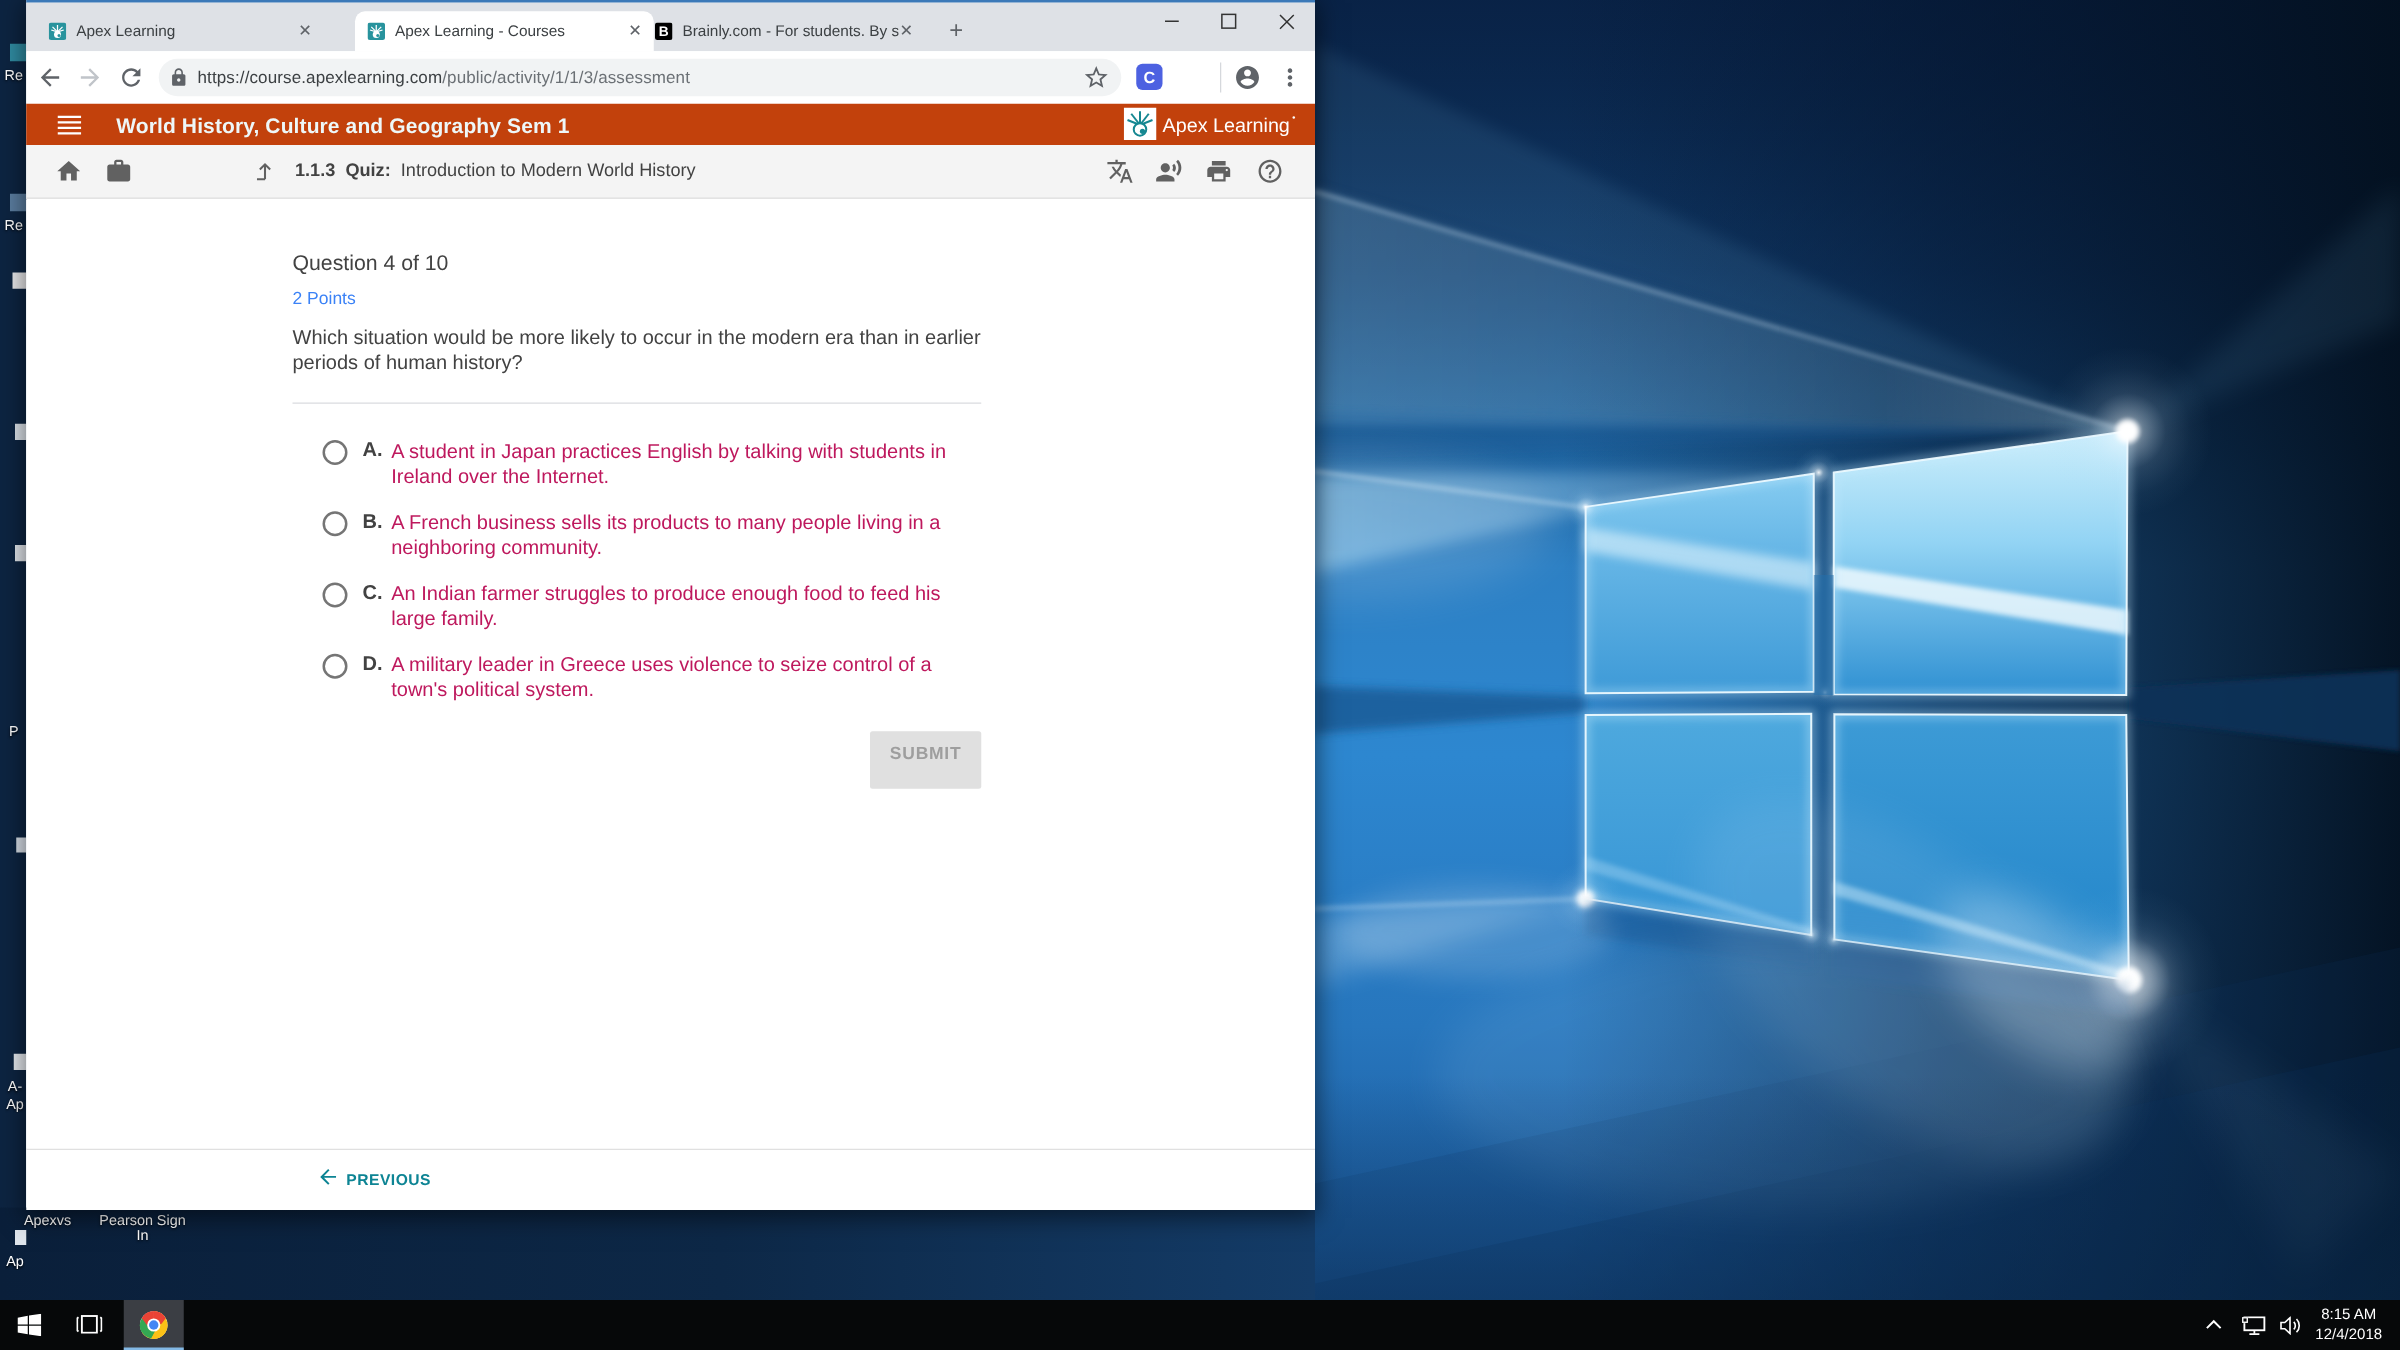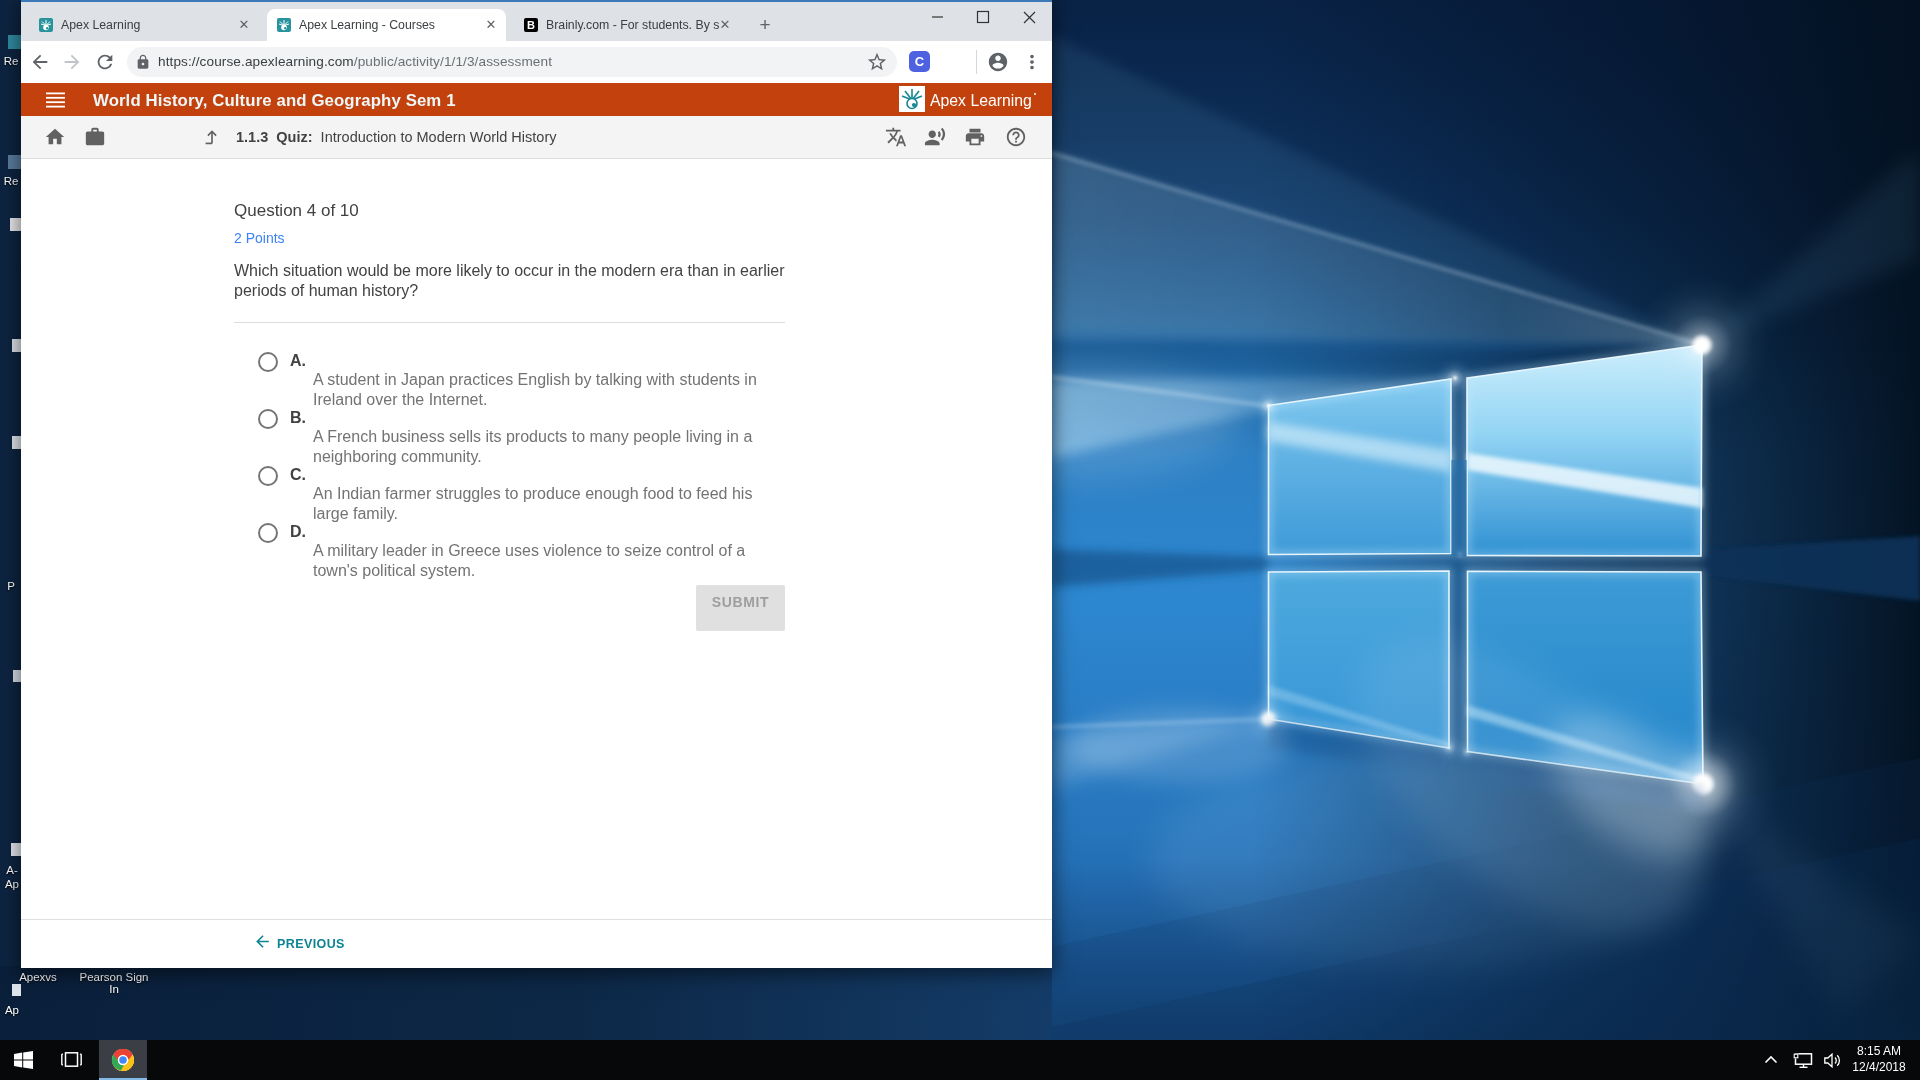--- a/index.html
+++ b/index.html
@@ -8,21 +8,21 @@
   #wall { position:absolute; left:0; top:0; }
   
   #win { position:absolute; left:21px; top:0; width:1031px; height:968px; background:#fff; box-shadow:0 4px 18px 2px rgba(0,0,0,.5); }
   #topline { position:absolute; left:0; top:0; width:100%; height:2px; background:#3b79b8; }
   #tabstrip { position:absolute; left:0; top:2px; width:100%; height:39px; background:#dee1e6; }
   .tab { position:absolute; top:7px; height:32px; font-size:12.3px; color:#3c4043; }
   .tab .fav { position:absolute; left:10px; top:9px; width:14px; height:14px; }
   .tab .ttl { position:absolute; left:32px; top:9px; width:160px; white-space:nowrap; overflow:hidden; }
   .tab .cls { position:absolute; right:8px; top:9px; width:14px; height:14px; color:#5f6368; font-size:13px; line-height:14px; text-align:center; }
   #tab1 { left:8px; width:230px; }
-  #tab2 { left:246px; width:239px; background:#fff; border-radius:8px 8px 0 0; }
+  #tab2 { left:263px; width:239px; background:#fff; border-radius:8px 8px 0 0; }
   #tab3 { left:493px; width:226px; }
   #plus { position:absolute; left:733px; top:12px; width:22px; height:22px; color:#5f6368; font-size:19px; line-height:22px; text-align:center; font-weight:400;}
   .winbtn { position:absolute; top:0px; width:46px; height:30px; }
   
   #addr { position:absolute; left:0; top:41px; width:100%; height:42px; background:#fff; }
   #urlpill { position:absolute; left:106px; top:6px; width:770px; height:30px; border-radius:15px; background:#f1f3f4; }
   #urltxt { position:absolute; left:137px; top:12.5px; font-size:13.6px; color:#3c4043; letter-spacing:0.1px;}
   
   #teal { position:absolute; left:0; top:83px; width:100%; height:33px; background:#c2410c; }
   #tealtitle { position:absolute; left:72px; top:7.5px; color:#eef7f8; font-size:16.8px; font-weight:bold; letter-spacing:0.1px; }
@@ -32,21 +32,21 @@
   #crumb { position:absolute; left:215px; top:13px; font-size:14.5px; color:#424242; }
   
   #content { position:absolute; left:0; top:160px; width:100%; height:759px; background:#fff; }
   #qtitle { position:absolute; left:213px; top:41px; font-size:17px; font-weight:normal; color:#424242; }
   #qpoints { position:absolute; left:213px; top:70px; font-size:14px; color:#3b82f6; }
   #qtext { position:absolute; left:213px; top:101px; width:556px; font-size:16px; line-height:19.5px; color:#424242; }
   #qdiv { position:absolute; left:213px; top:162px; width:551px; height:1px; background:#dadce0; }
   .opt { position:absolute; left:213px; width:556px; }
   .radio { position:absolute; left:24px; top:0px; width:20px; height:20px; border:2px solid #757575; border-radius:50%; }
   .letter { position:absolute; left:56px; top:0px; font-size:16px; font-weight:bold; color:#424242; }
-  .otext { position:absolute; left:79px; top:0px; width:460px; font-size:16px; line-height:19.5px; color:#737373;margin-top:18px; }
+  .otext { position:absolute; left:79px; top:0px; width:460px; font-size:16px; line-height:19.5px; color:#be185d; }
   #submit { position:absolute; left:675px; top:425px; width:89px; height:46px; background:#e0e0e0; border-radius:2px; color:#9e9e9e; font-size:14px; font-weight:bold; letter-spacing:0.6px; text-align:center; line-height:34px; }
   #footer { position:absolute; left:0; top:919px; width:100%; height:47px; background:#fff; border-top:1px solid #e0e0e0; }
   #prev { position:absolute; left:256px; top:16.5px; color:#0d8494; font-size:12.5px; font-weight:bold; letter-spacing:0.4px; }
   
   .dlabel { position:absolute; color:#fff; font-size:11.5px; text-align:center; text-shadow:0 1px 2px rgba(0,0,0,.9); }
   
   #taskbar { position:absolute; left:0; top:1040px; width:1920px; height:40px; background:#060809; }
   #chromebtn { position:absolute; left:99px; top:0; width:48px; height:40px; background:#3b3e44; border-bottom:2px solid #83b9e6; }
   #clock { position:absolute; right:6px; top:3px; width:70px; color:#fff; font-size:12px; text-align:center; line-height:16px; }
 </style>

